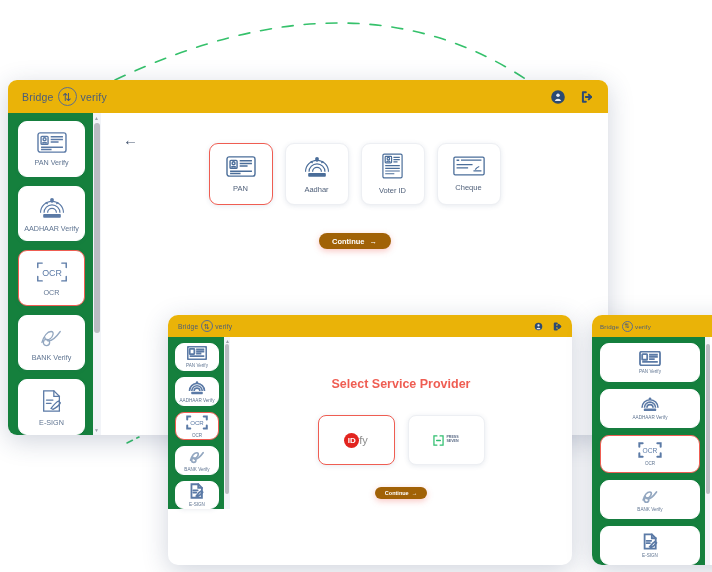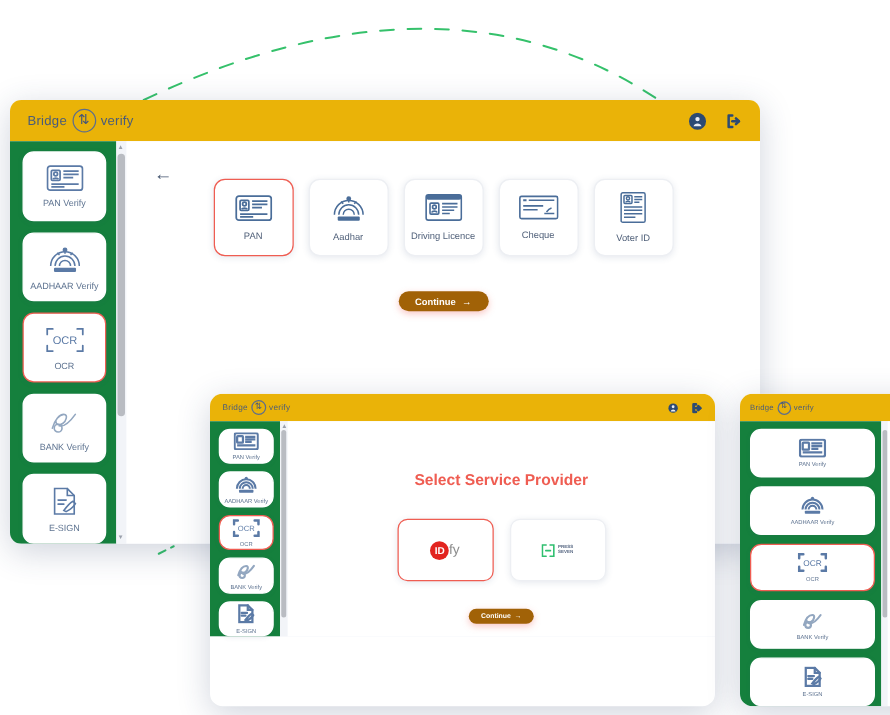--- a/index.html
+++ b/index.html
@@ -290,59 +290,46 @@
                 <path d="M8 19a9 9 0 0 1 18 0"></path>
                 <path d="M12 19a5 5 0 0 1 10 0"></path>
               <circle cx="17" cy="4.5" r="2.2" fill="#4a6d99" stroke="none"></circle>
               <path d="M10 7l2 2M24 7l-2 2M17 6v2"></path>
               <rect x="7" y="20.5" width="20" height="4" rx="1" fill="#4a6d99" stroke="none"></rect>
             </svg>
           </span>
           <span class="lbl">Aadhar</span>
         </div>
 
-        <div class="doc-card">
-          <span>
-            <svg class="ic" width="30" height="22" viewBox="0 0 34 25" fill="none" stroke="#4a6d99" stroke-width="1.3">
-              <rect x="1" y="1" width="32" height="23" rx="2"></rect>
-              <rect x="1" y="1" width="32" height="4.5" rx="2" fill="#4a6d99" stroke="none"></rect>
-              <rect x="4.5" y="8.5" width="8" height="10" rx="1"></rect>
-              <circle cx="8.5" cy="12" r="1.7"></circle>
-                <path d="M6 17c.6-1.6 4.4-1.6 5 0"></path>
-              <path d="M15.5 9h14M15.5 12h14M15.5 15h11M15.5 18h7"></path>
-            </svg>
-          </span>
-          <span class="lbl">Driving Licence</span>
-        </div>
-
-        <div class="doc-card">
-          <span>
-            <svg class="ic" width="32" height="20" viewBox="0 0 36 22" fill="none" stroke="#4a6d99" stroke-width="1.3">
-              <rect x="1" y="1" width="34" height="20" rx="1.5"></rect>
-              <path d="M4 4.5h3" stroke-width="1.6"></path>
-              <path d="M9 4.5h23M4 9.5h18M4 13h13"></path>
-              <path d="M23 16.5h9" stroke-width="1.2"></path>
-              <path d="M25 15c1.5-2 3-3 4.5-3.5" stroke-width="1.2"></path>
-            </svg>
-          </span>
-          <span class="lbl">Cheque</span>
-        </div>
 
         <div class="doc-card">
           <span>
             <svg class="ic" width="21" height="26" viewBox="0 0 23 28" fill="none" stroke="#4a6d99" stroke-width="1.2">
               <rect x="1" y="1" width="21" height="26" rx="1.5"></rect>
               <rect x="3.5" y="3.5" width="7" height="7" rx=".8"></rect>
               <circle cx="7" cy="6" r="1.4"></circle>
                 <path d="M5 9.5c.4-1.2 3.6-1.2 4 0"></path>
               <path d="M12.5 4.5h7M12.5 7h7M12.5 9.5h4.5"></path>
               <path d="M3.5 13.5h16M3.5 16.5h16M3.5 19.5h16M3.5 22.5h10"></path>
             </svg>
           </span>
           <span class="lbl">Voter ID</span>
+        </div>
+
+        <div class="doc-card">
+          <span>
+            <svg class="ic" width="32" height="20" viewBox="0 0 36 22" fill="none" stroke="#4a6d99" stroke-width="1.3">
+              <rect x="1" y="1" width="34" height="20" rx="1.5"></rect>
+              <path d="M4 4.5h3" stroke-width="1.6"></path>
+              <path d="M9 4.5h23M4 9.5h18M4 13h13"></path>
+              <path d="M23 16.5h9" stroke-width="1.2"></path>
+              <path d="M25 15c1.5-2 3-3 4.5-3.5" stroke-width="1.2"></path>
+            </svg>
+          </span>
+          <span class="lbl">Cheque</span>
         </div>
 
       </div>
 
       <button class="continue">
         <span>Continue</span>
         <span>→</span>
       </button>
     </div>
   </div>

